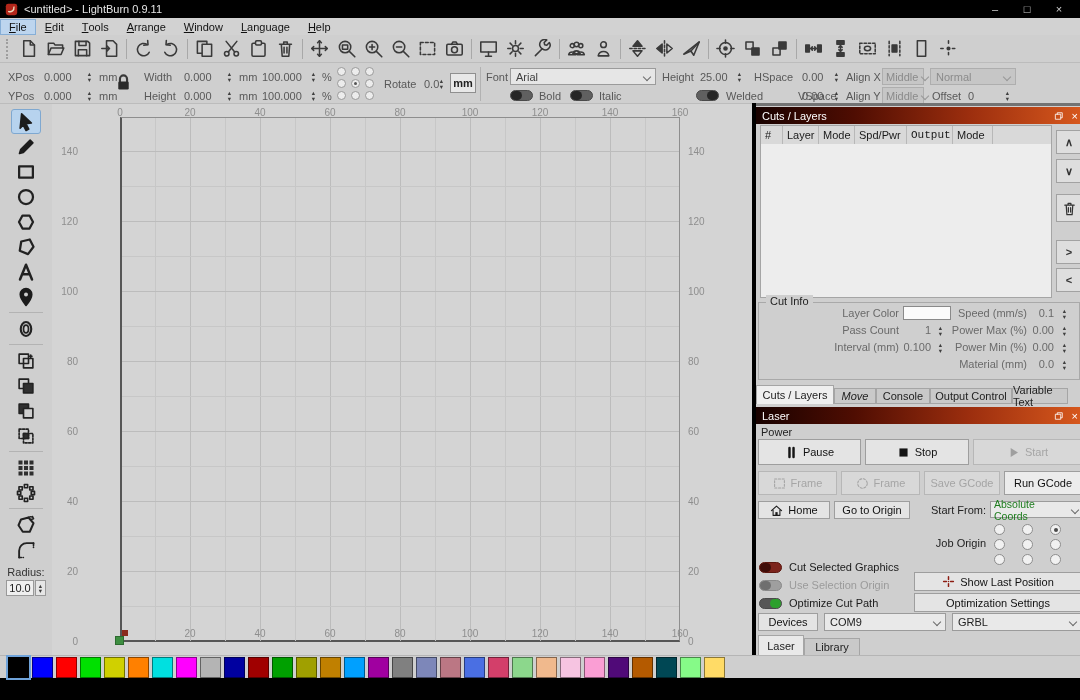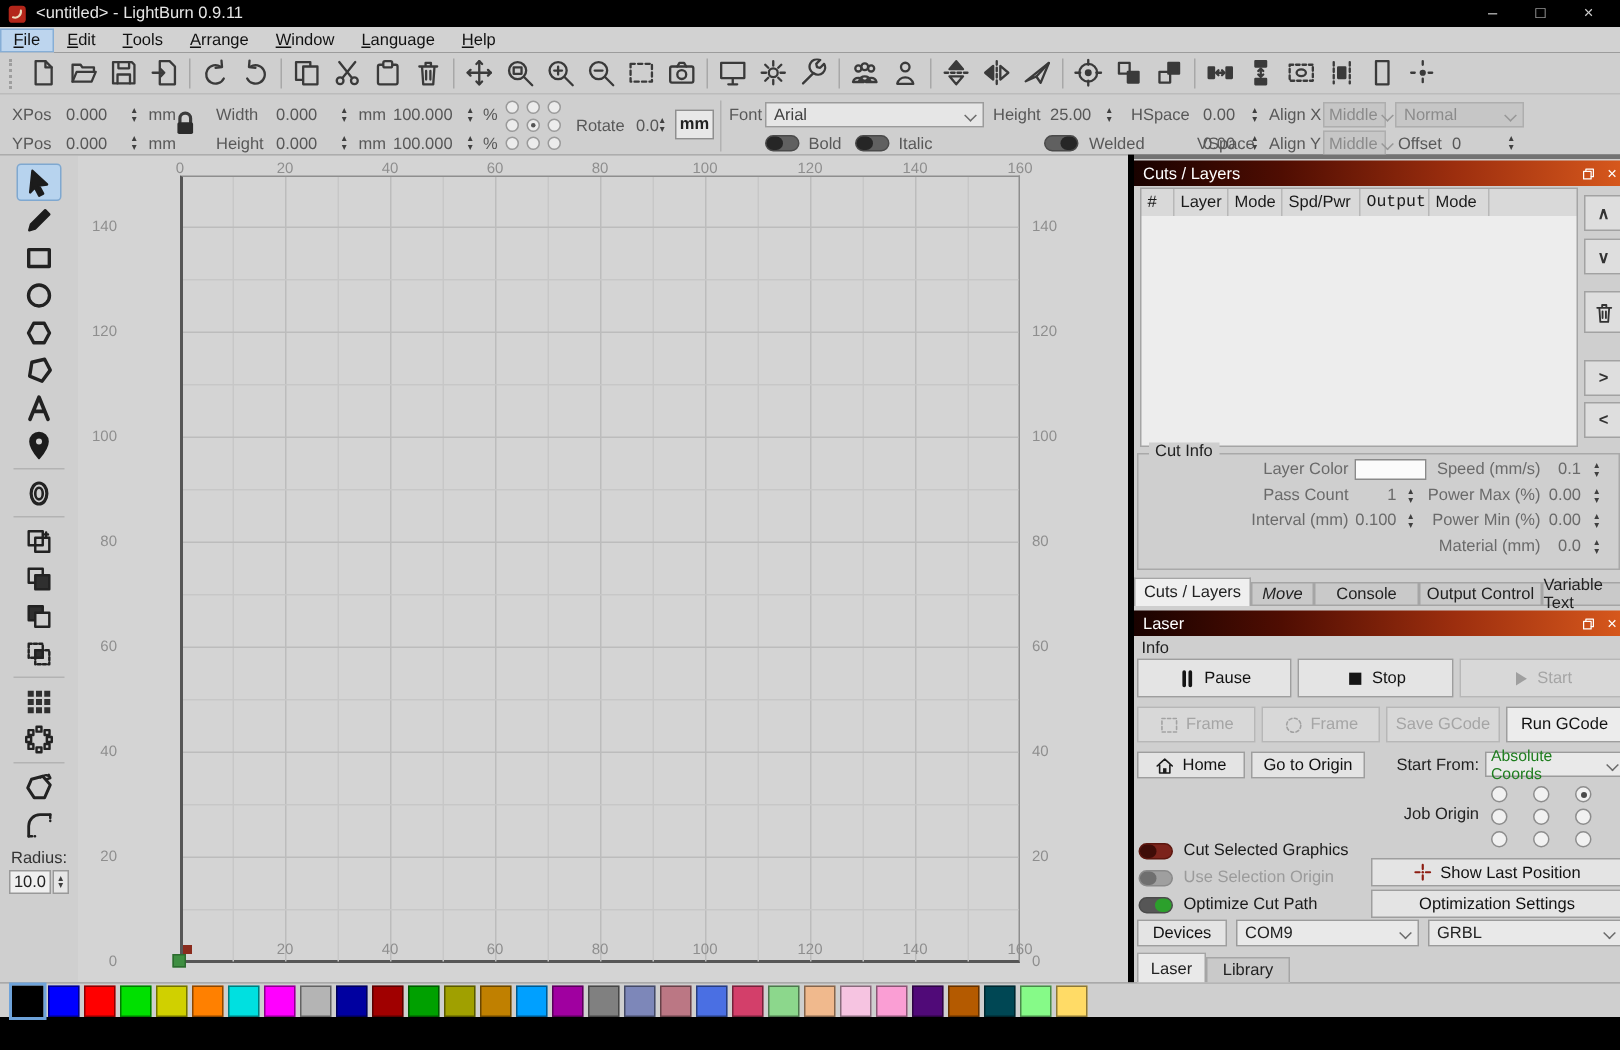--- a/index.html
+++ b/index.html
@@ -669,38 +669,38 @@
       <span class="ci-v" style="left:255px;top:38px;width:40px">0.00</span>
       <span class="spin" style="left:300px;top:37px"></span>
       <span class="ci-l" style="left:150px;top:55px;width:118px">Material (mm)</span>
       <span class="ci-v" style="left:255px;top:55px;width:40px">0.0</span>
       <span class="spin" style="left:300px;top:54px"></span>
     </div>
     <div id="cutinfo-label">Cut Info</div>
     <div id="paneltabs">
         <div class="tab active" style="width: 78px;">Cuts / Layers</div>
         <div class="tab" style="width: 42px; font-style: italic;">Move</div>
-        <div class="tab" style="width: 70px;">Console</div>
+        <div class="tab" style="width: 54px;">Console</div>
         <div class="tab" style="width: 82px;">Output Control</div>
         <div class="tab" style="width: 56px;">Variable Text</div>
       </div>
 
     <div class="docktitle" style="top:301px">
       <span>Laser</span>
       <span class="dock-icons">
           <i class="js-ico">
             <svg viewBox="0 0 16 16" width="10" height="10" fill="none" stroke="#fff" stroke-width="1.3" stroke-linecap="round" stroke-linejoin="round">
               <rect x="2.8" y="5.2" width="8" height="8"></rect>
               <path d="M5.2 5.2V2.8h8v8h-2.4"></path>
             </svg>
           </i>
           <span>×</span>
         </span>
     </div>
-    <span class="abs" style="left:5px;top:320px;color:#222">Info</span>
+    <span class="abs" style="left:5px;top:320px;color:#222">Power</span>
 
     <div class="btn" style="left:2px;top:333px;width:103px;height:26px">
         <i class="js-ico">
           <svg viewBox="0 0 16 16" width="13" height="13" fill="none" stroke="#3a3a3a" stroke-width="1.3" stroke-linecap="round" stroke-linejoin="round">
             <path d="M5.5 2.5v11M10.5 2.5v11" stroke-width="3" stroke="#141414"></path>
           </svg>
         </i>
         <span>Pause</span>
       </div>
     <div class="btn" style="left:109px;top:333px;width:104px;height:26px">

